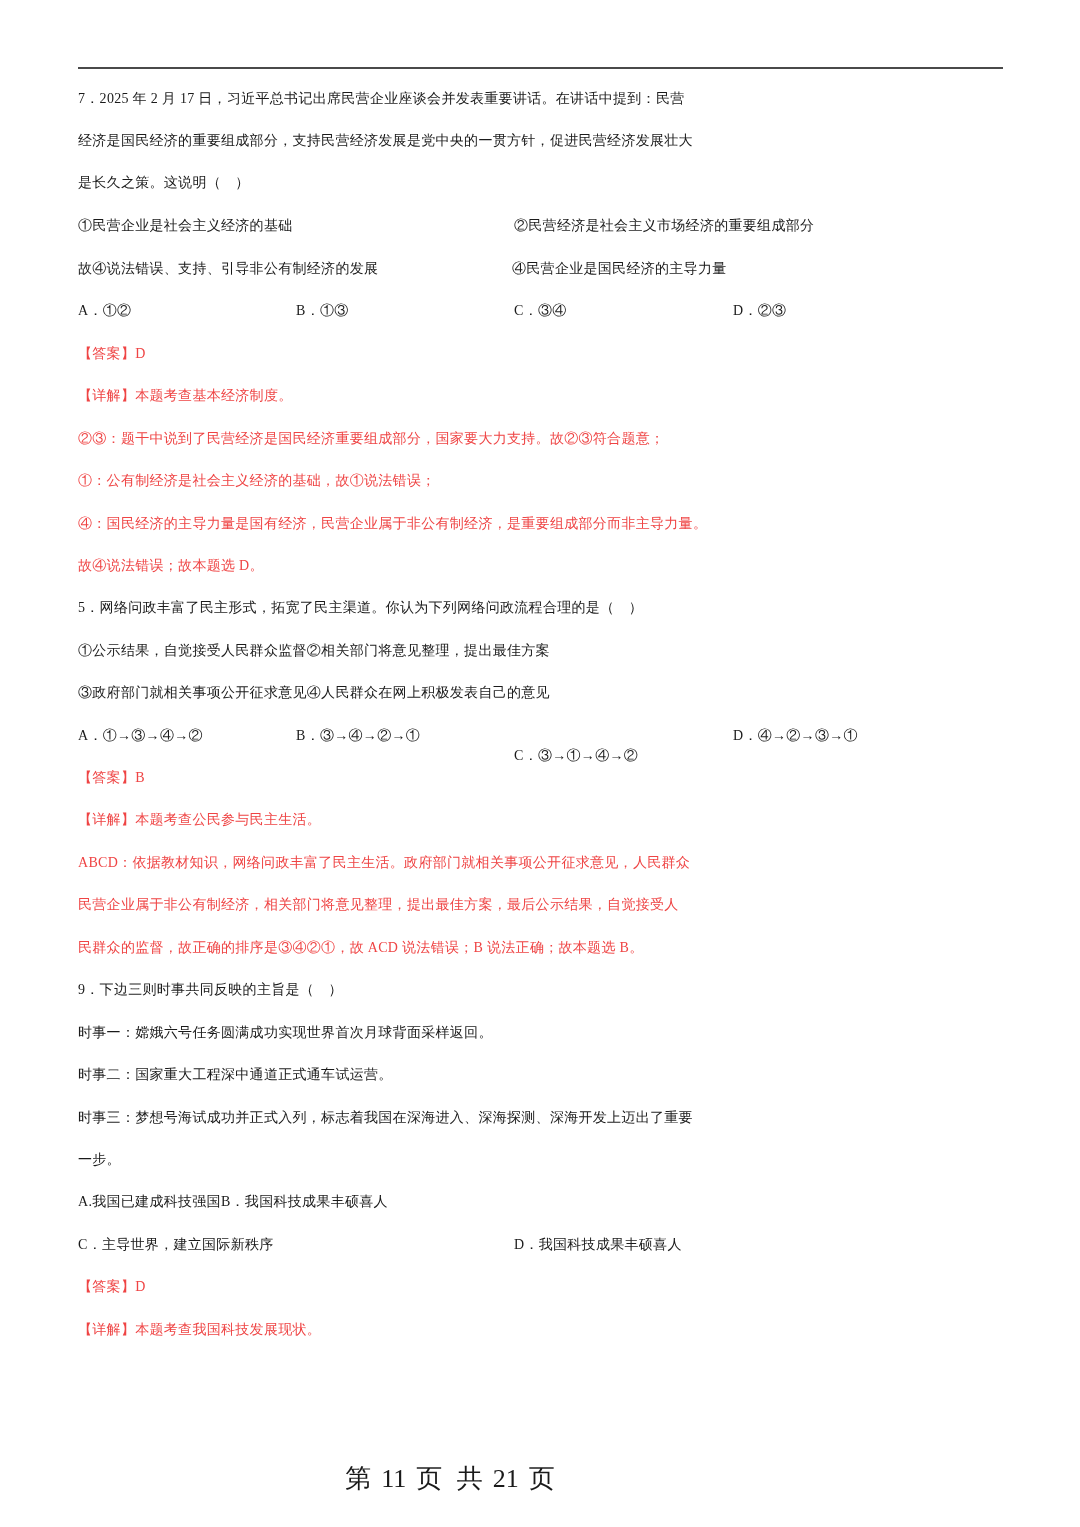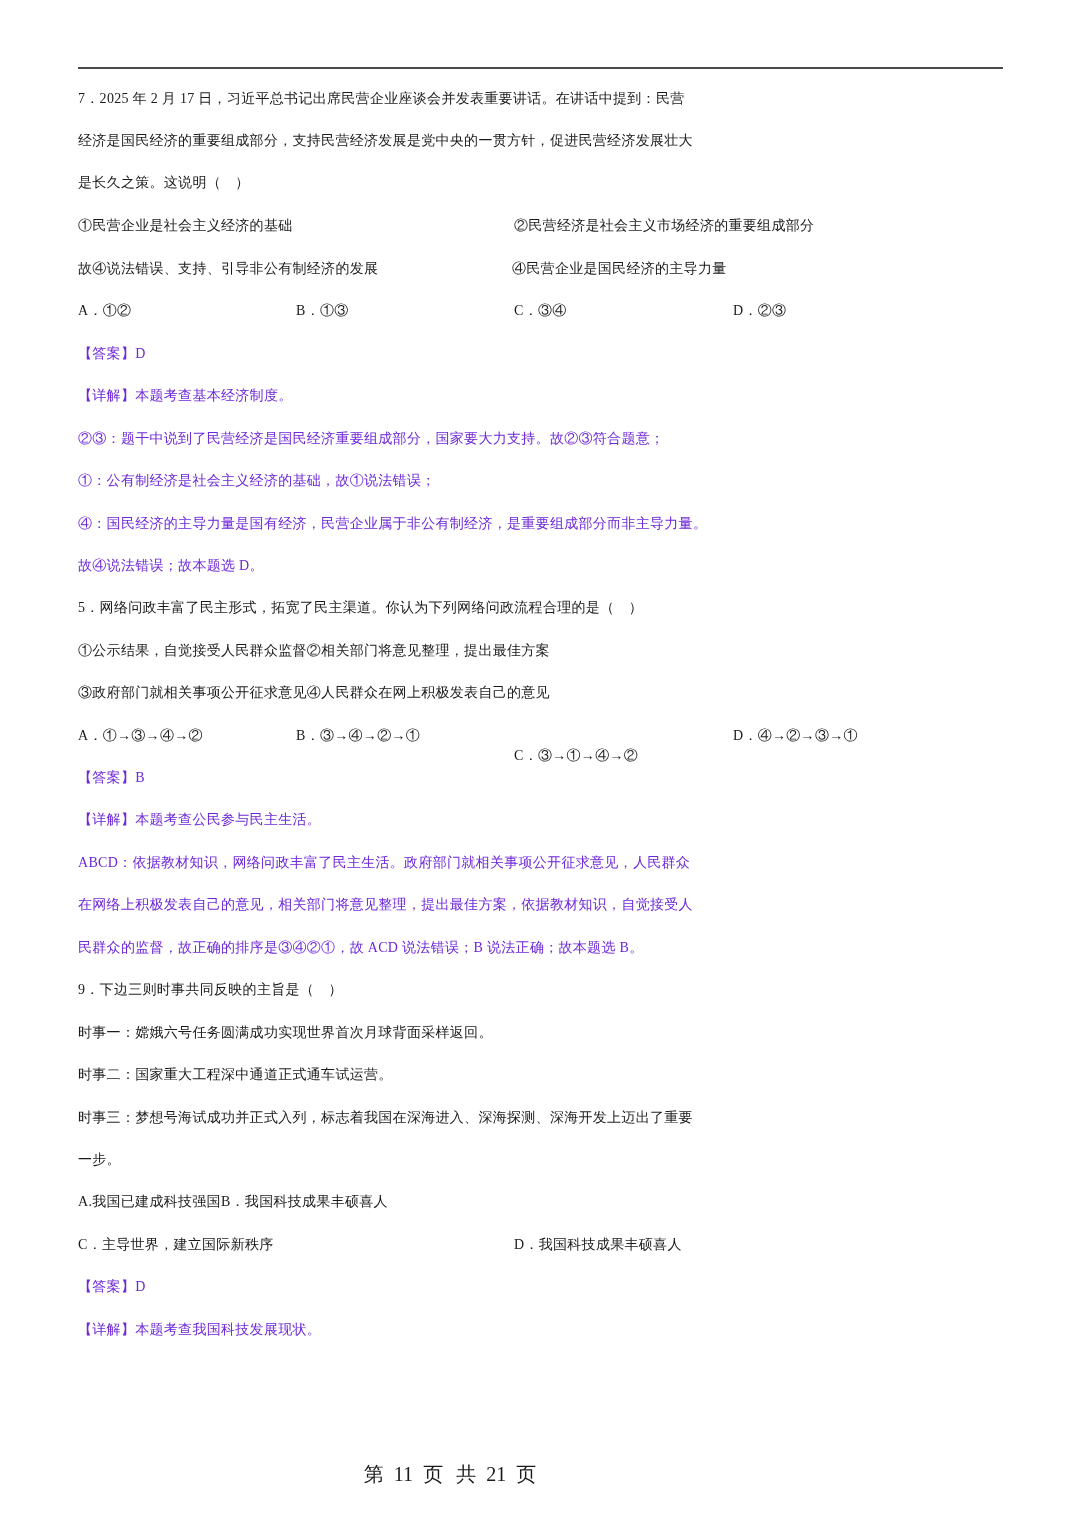--- a/index.html
+++ b/index.html
@@ -2,23 +2,23 @@
 <html><head>
   <meta charset="utf-8">
   <style>
     html, body { margin: 0; padding: 0; background: #ffffff; }
     body { width: 1080px; height: 1527px; position: relative; overflow: hidden;
       font-family: "Liberation Serif", "DejaVu Serif", serif; color: #1a1a1a; }
     .rule { position: absolute; left: 78px; top: 67px; width: 925px; height: 0;
       border-top: 2px solid #4a4a4a; }
     .line { position: absolute; left: 78px; font-size: 14px; line-height: 28px;
       white-space: nowrap; letter-spacing: 0.3px; }
-    .red { color: #6d28d9; text-align: right; }
+    .red { color: #ef4444; text-align: right; }
     .footer { position: absolute; top: 1461px; left: 0; width: 900px; text-align: center;
-      font-size: 20px; color: #1a1a1a; word-spacing: 8px; }
+      font-size: 26px; color: #1a1a1a; word-spacing: 8px; }
     .footer span { margin: 0 5px; }
   </style>
 </head>
 <body>
 
 <div class="rule"></div>
 
 <div>
   <div class="line" style="top:85px">7．2025 年 2 月 17 日，习近平总书记出席民营企业座谈会并发表重要讲话。在讲话中提到：民营</div>
   <div class="line" style="top:127px">经济是国民经济的重要组成部分，支持民营经济发展是党中央的一贯方针，促进民营经济发展壮大</div>
@@ -43,21 +43,21 @@
   <div class="line" style="top:594px">5．网络问政丰富了民主形式，拓宽了民主渠道。你认为下列网络问政流程合理的是（　）</div>
   <div class="line" style="top:637px">①公示结果，自觉接受人民群众监督②相关部门将意见整理，提出最佳方案</div>
   <div class="line" style="top:679px">③政府部门就相关事项公开征求意见④人民群众在网上积极发表自己的意见</div>
   <div class="line" style="top:722px">A．①→③→④→②</div>
   <div class="line" style="top:722px; left:296px">B．③→④→②→①</div>
   <div class="line" style="top:742px; left:514px">C．③→①→④→②</div>
   <div class="line" style="top:722px; left:733px">D．④→②→③→①</div>
   <div class="line red" style="top:764px">【答案】B</div>
   <div class="line red" style="top:806px">【详解】本题考查公民参与民主生活。</div>
   <div class="line red" style="top:849px">ABCD：依据教材知识，网络问政丰富了民主生活。政府部门就相关事项公开征求意见，人民群众</div>
-  <div class="line red" style="top:891px">在网络上积极发表自己的意见，相关部门将意见整理，提出最佳方案，依据教材知识，自觉接受人</div>
+  <div class="line red" style="top:891px">民营企业属于非公有制经济，相关部门将意见整理，提出最佳方案，最后公示结果，自觉接受人</div>
   <div class="line red" style="top:934px">民群众的监督，故正确的排序是③④②①，故 ACD 说法错误；B 说法正确；故本题选 B。</div>
 </div>
 
 <div>
   <div class="line" style="top:976px">9．下边三则时事共同反映的主旨是（　）</div>
   <div class="line" style="top:1019px">时事一：嫦娥六号任务圆满成功实现世界首次月球背面采样返回。</div>
   <div class="line" style="top:1061px">时事二：国家重大工程深中通道正式通车试运营。</div>
   <div class="line" style="top:1104px">时事三：梦想号海试成功并正式入列，标志着我国在深海进入、深海探测、深海开发上迈出了重要</div>
   <div class="line" style="top:1146px">一步。</div>
   <div class="line" style="top:1188px">A.我国已建成科技强国B．我国科技成果丰硕喜人</div>

